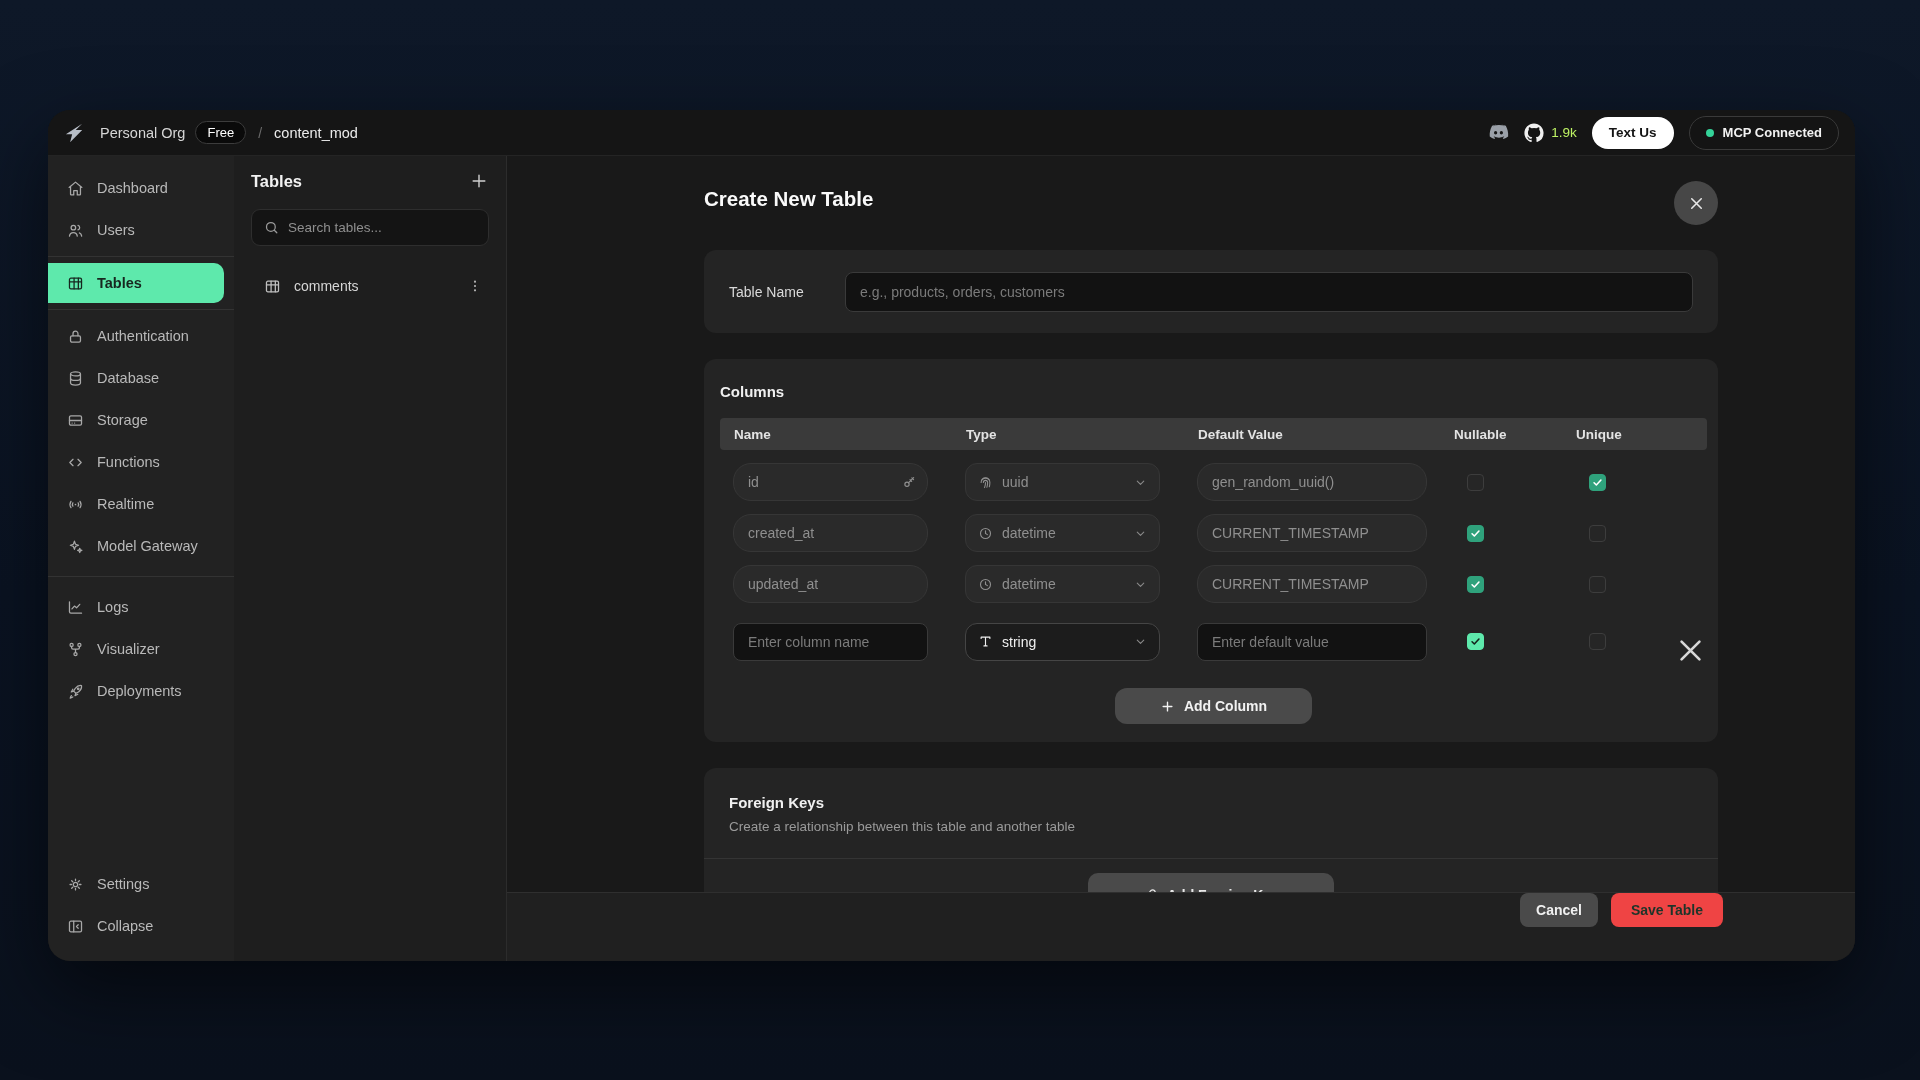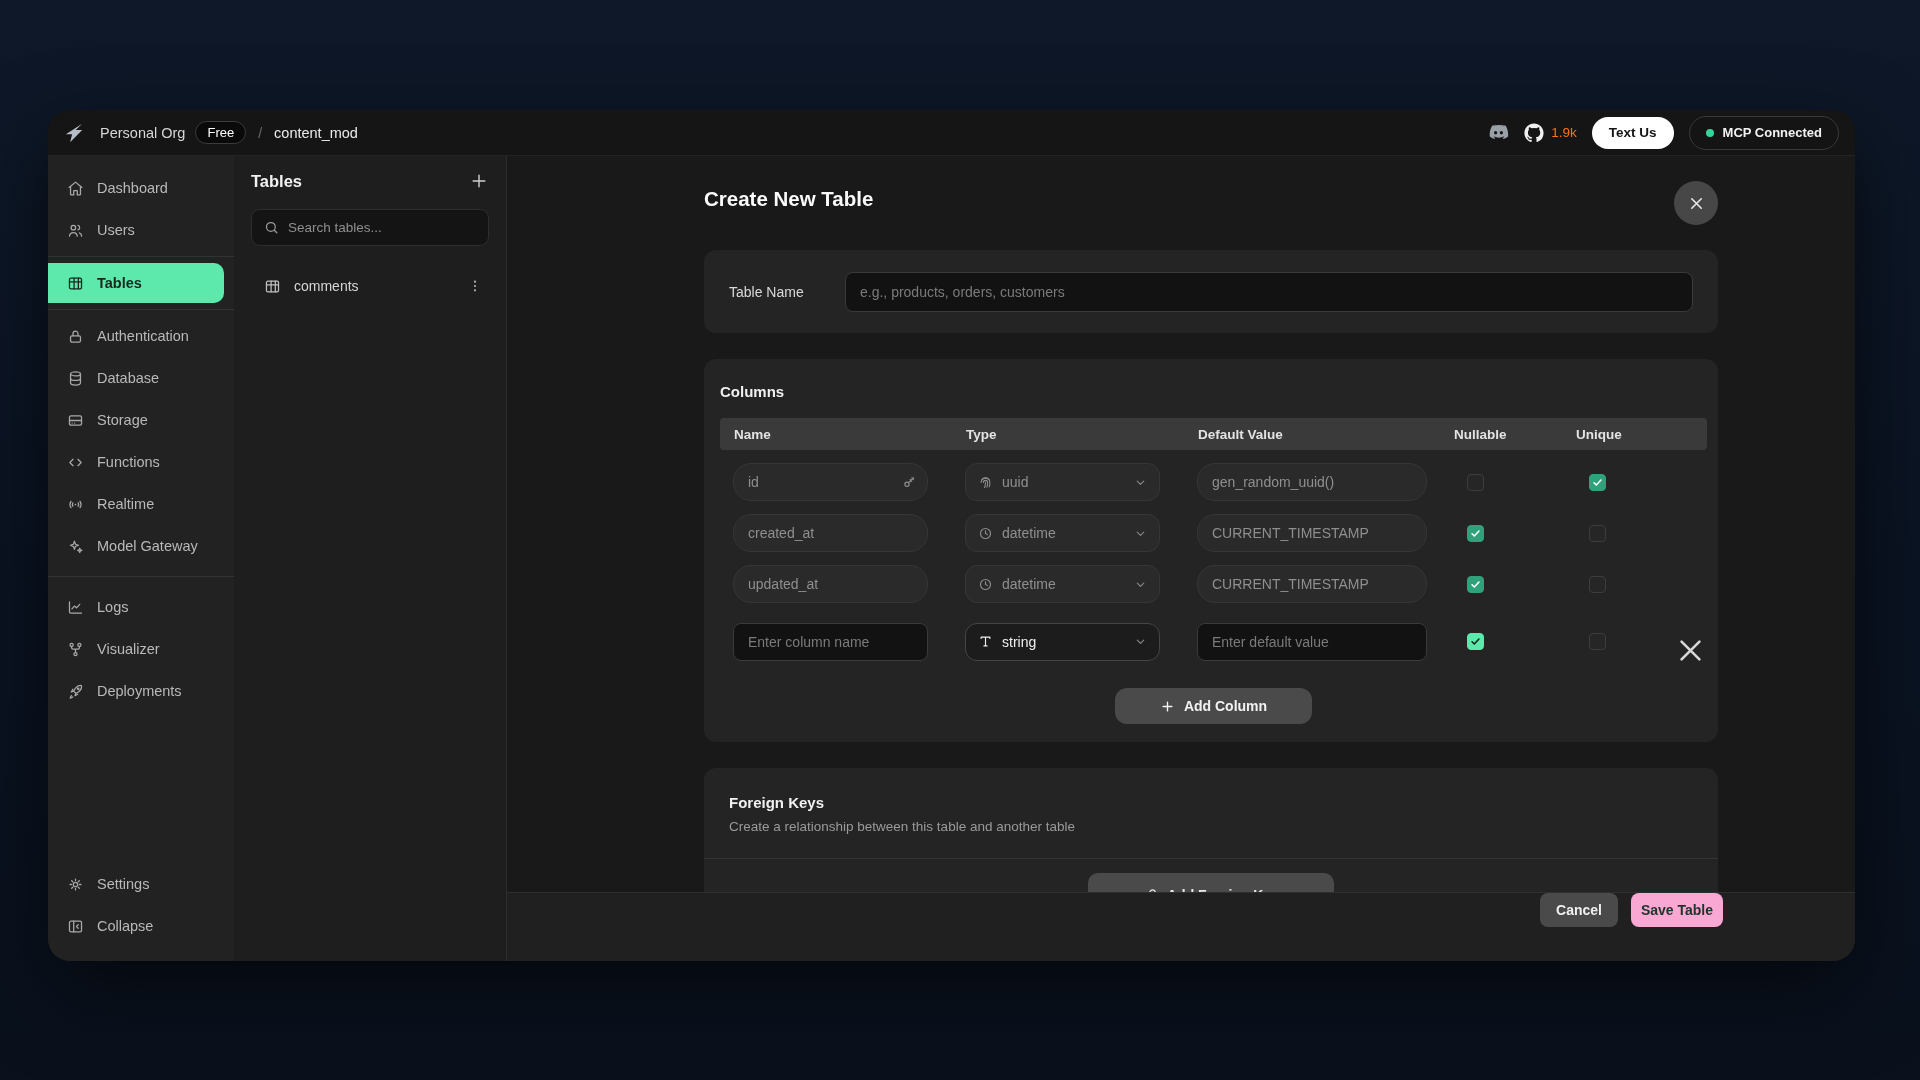--- a/index.html
+++ b/index.html
@@ -27,21 +27,21 @@
   .org-name { font-size:14.5px; color:#d6d6d6; }
   .plan-badge {
     margin-left:10px; font-size:13px; font-weight:normal; color:#fff;
     background:#0a0a0a; border:1px solid #3c3c3c; border-radius:999px; padding:3px 11px;
   }
   .crumb-sep { margin:0 12px; color:#6b6b6b; font-size:14px; }
   .project-name { font-size:14.5px; color:#ececec; }
   .topbar-right { margin-left:auto; display:flex; align-items:center; gap:15px; }
   .icon-btn { color:#9aa0a8; }
   .gh-group { display:flex; align-items:center; gap:7px; color:#f0f0f0; }
-  .gh-count { font-size:13.5px; color:#f97316; }
+  .gh-count { font-size:13.5px; color:#bef264; }
   .textus-btn {
     height:32px; padding:0 17px; border:none; border-radius:999px; background:#ffffff;
     color:#141414; font-weight:bold; font-size:13.5px; font-family:inherit; display:flex; align-items:center;
   }
   .mcp-pill {
     height:34px; padding:0 16px; border-radius:999px; background:#141414;
     border:1px solid #3a3a3a; display:flex; align-items:center; gap:9px;
   }
   .mcp-dot { width:8px; height:8px; border-radius:50%; background:#34d399; }
   .mcp-label { font-size:13px; font-weight:bold; color:#f2f2f2; }
@@ -175,21 +175,21 @@
     display:flex; align-items:center; justify-content:center; gap:9px; cursor:pointer;
   }
   .addfk-btn .ic { width:15px; height:15px; }
 
   .footer {
     flex:0 0 69px; background:#202020; border-top:1px solid #2f2f2f;
     display:flex; align-items:flex-start; justify-content:flex-end; gap:13px; padding-right:132px;
   }
   .btn { height:34px; border:none; border-radius:8px; font-family:inherit; font-size:14px; font-weight:bold; cursor:pointer; }
   .btn-cancel { width:78px; background:#4a4a4a; color:#f0f0f0; }
-  .btn-save { width:92px; background:#f9a8d4; color:#1c3429; }
+  .btn-save { width:112px; background:#ef4444; color:#1c3429; }
 </style>
 </head>
 <body>
 
 <div class="window">
 
   <div class="topbar">
     <span class="logo">
       <svg viewBox="0 0 24 24">
           <path d="M19.5 3.5 4.5 13.2h5.8l-1.9 7.3L19.6 9.3h-6z" fill="currentColor"></path>

